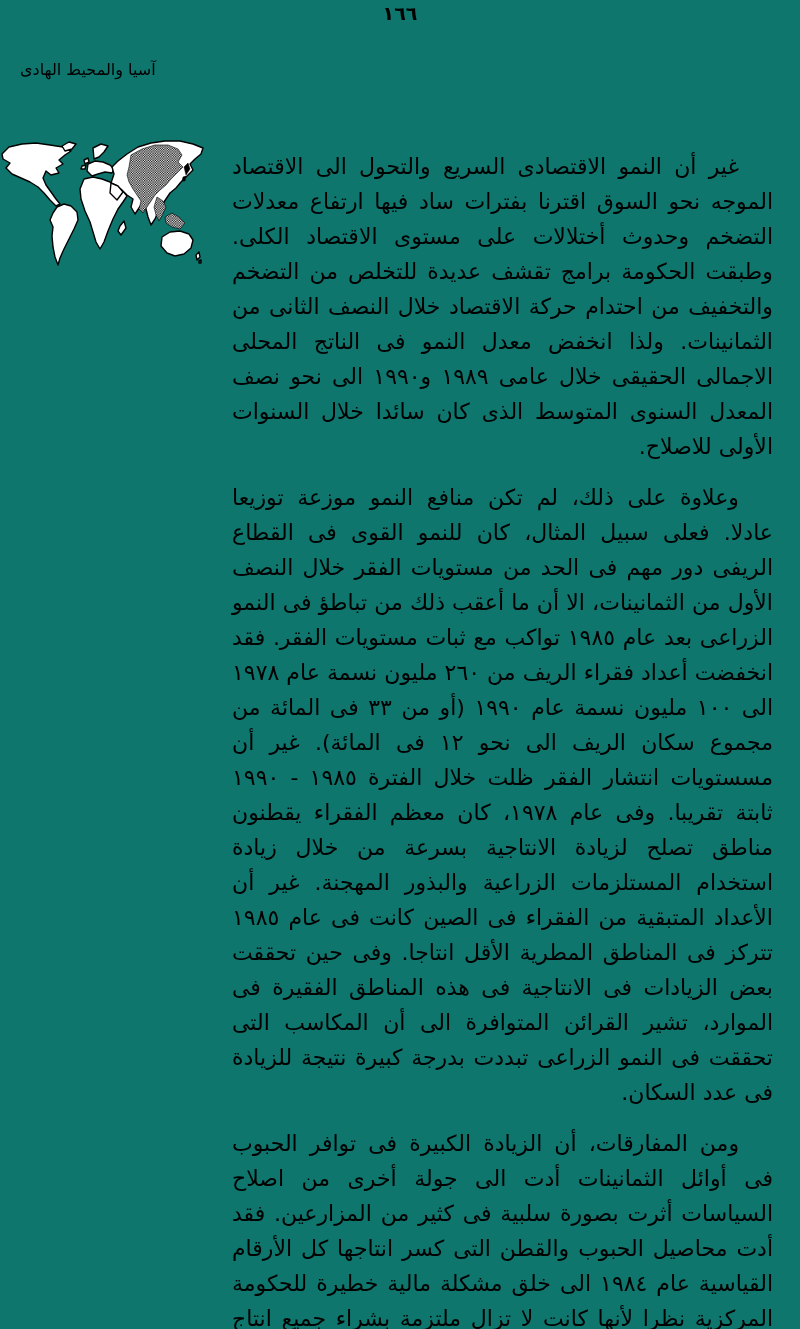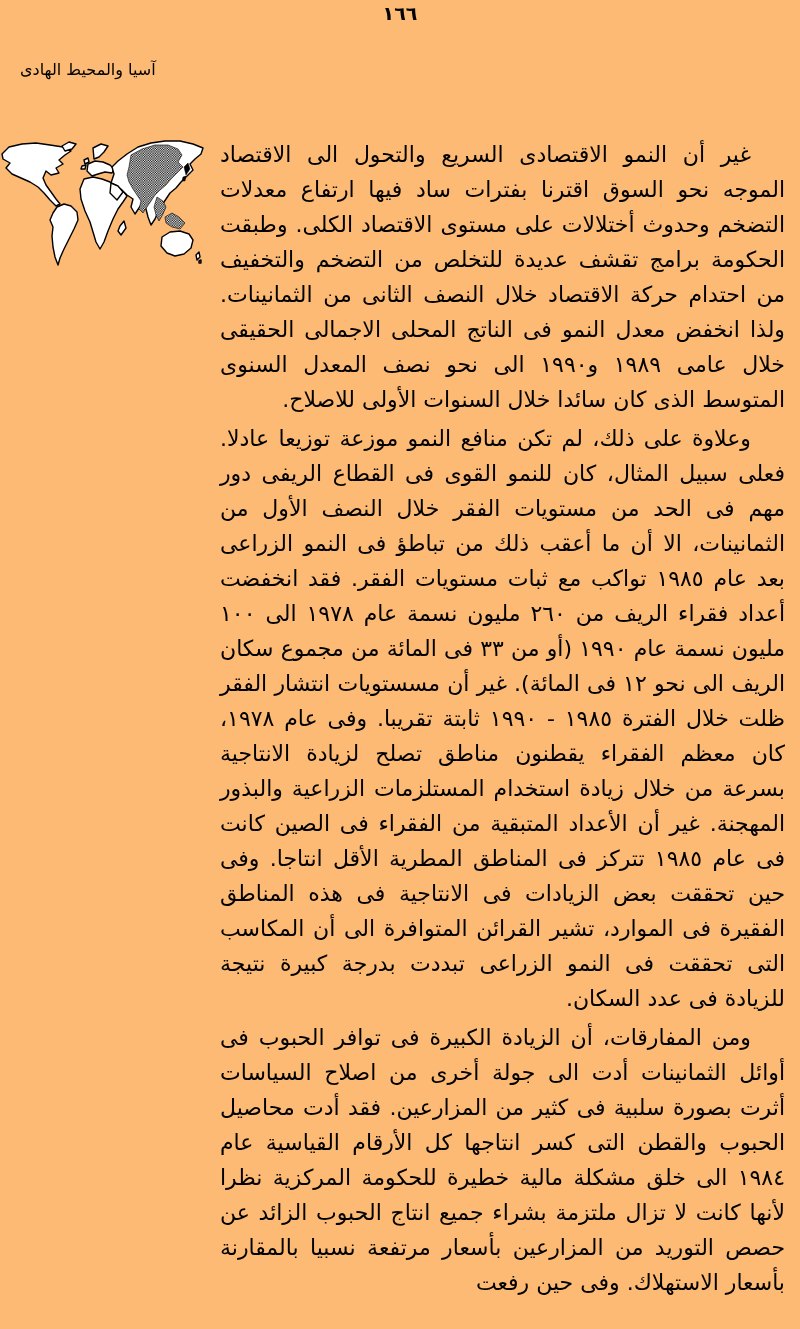--- a/index.html
+++ b/index.html
@@ -4,21 +4,21 @@
 <style>
   html, body {
     margin: 0;
     padding: 0;
     background: #ffffff;
   }
   .page {
     position: relative;
     width: 800px;
     height: 1329px;
-    background: #fdba74;
+    background: #0f766e;
     overflow: hidden;
     font-family: "DejaVu Sans", sans-serif;
     color: #000000;
   }
   .page-number {
     position: absolute;
     top: 2px;
     left: 0;
     width: 100%;
     text-align: center;
@@ -49,21 +49,21 @@
     top: 133px;
     left: 216px;
     width: 573px;
     direction: rtl;
     text-align: justify;
     font-size: 22px;
     line-height: 35px;
     font-weight: 500;
   }
   .body-text p {
-    margin: 4px;
+    margin: 16px;
     padding: 0;
     text-indent: 34px;
   }
 </style>
 </head>
 <body>
 
 <div class="page">
 
   <div class="page-number">١٦٦</div>

